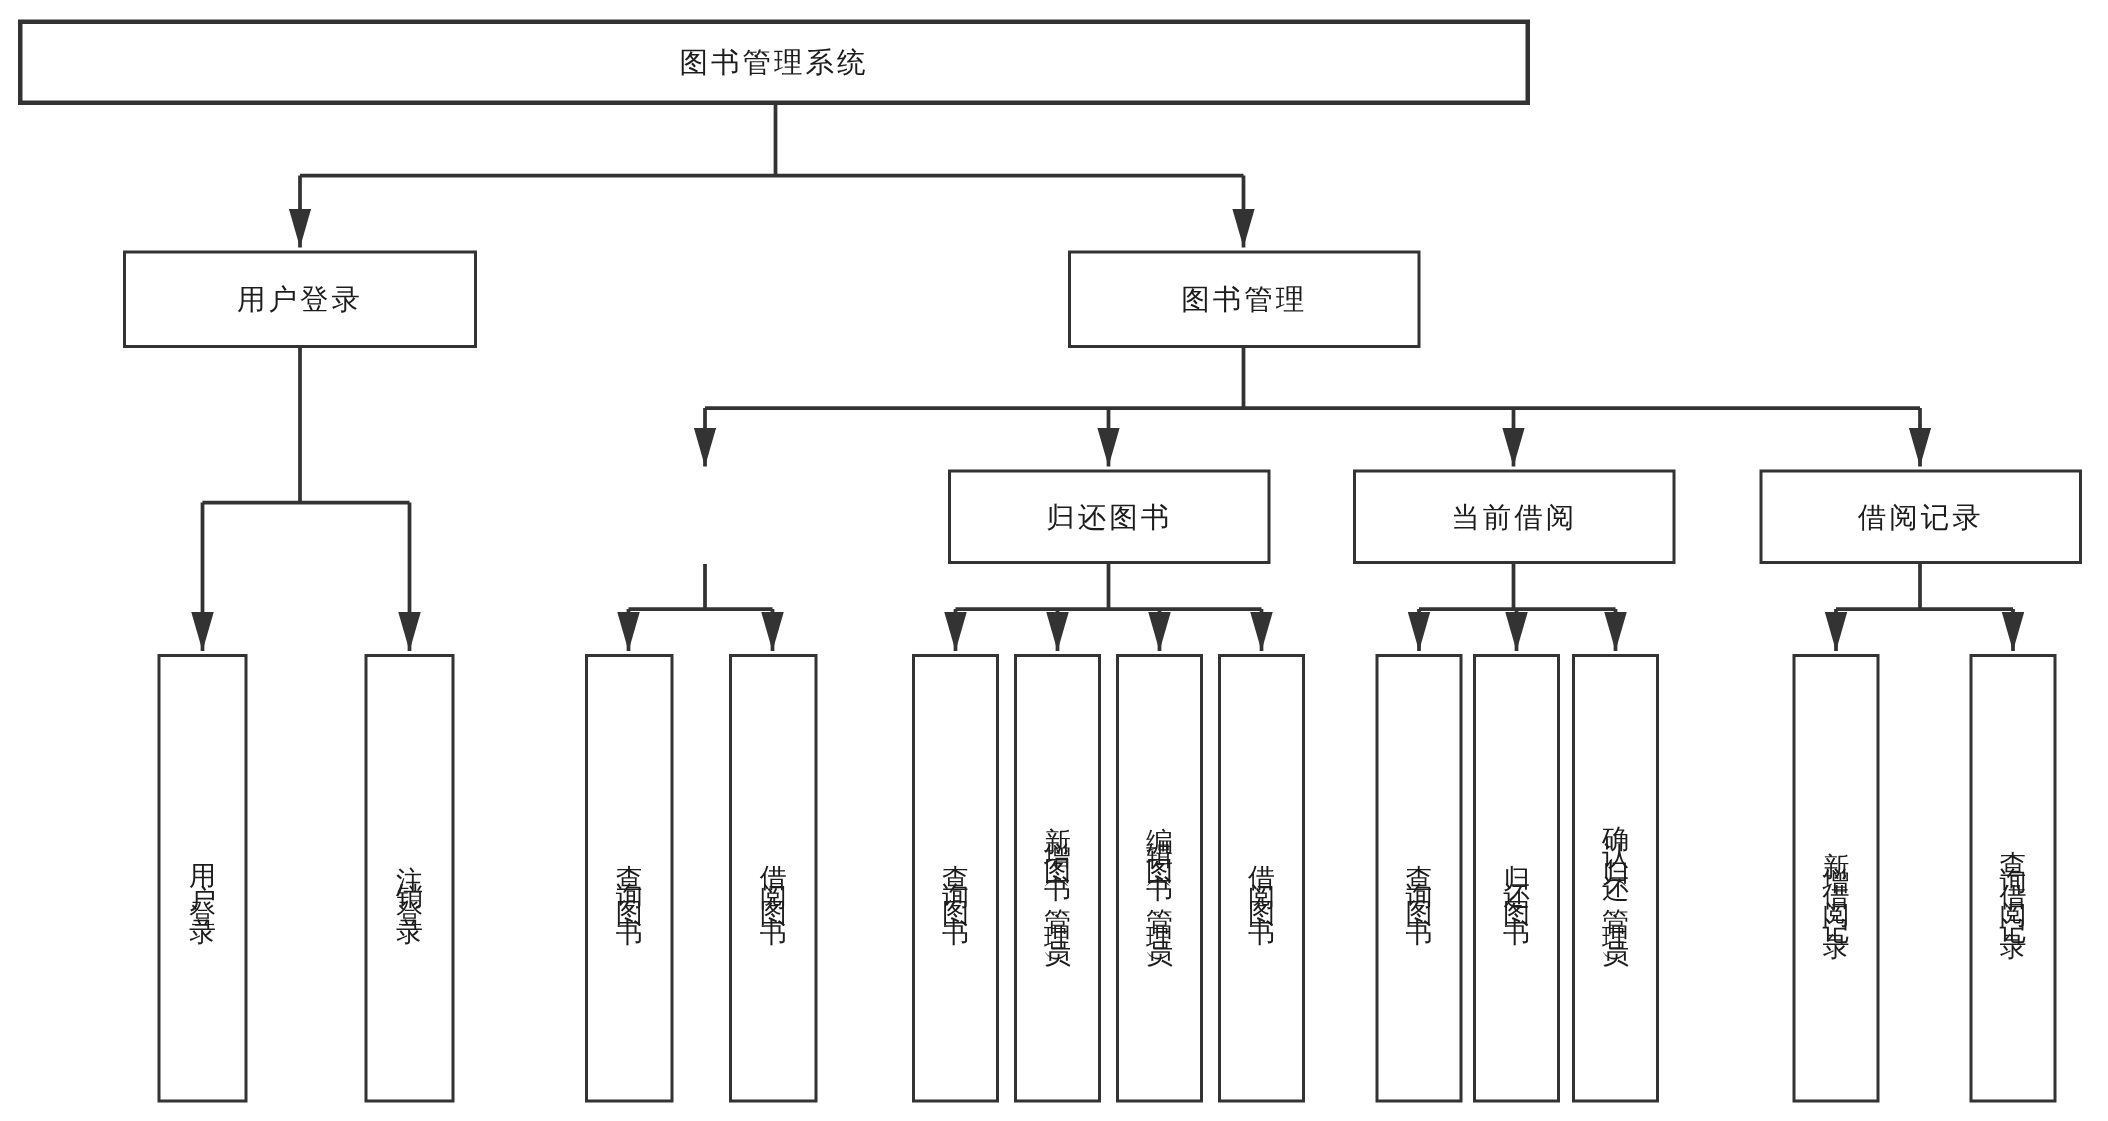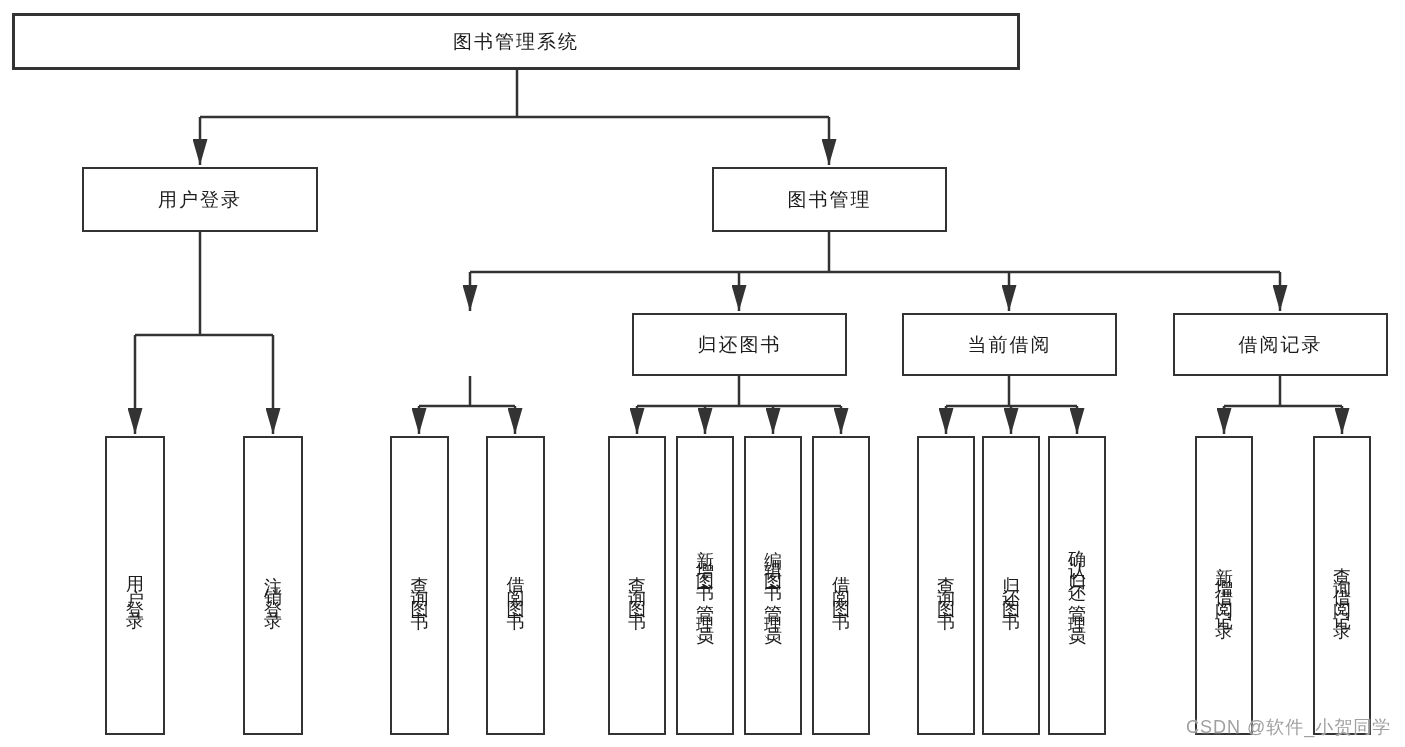--- a/index.html
+++ b/index.html
@@ -155,15 +155,14 @@
     <span class="tight">确认归还（管理员）</span>
   </div>
 
   <div class="box leaf" style="left:1195px;top:436px;width:58px;height:299px;">
     <span class="tight">新增借阅记录</span>
   </div>
   <div class="box leaf" style="left:1313px;top:436px;width:58px;height:299px;">
     <span class="tight">查询借阅记录</span>
   </div>
 
-  <div class="watermark">CSDN @软件_小贺同学</div>
 
 </div>
 
 </body></html>

